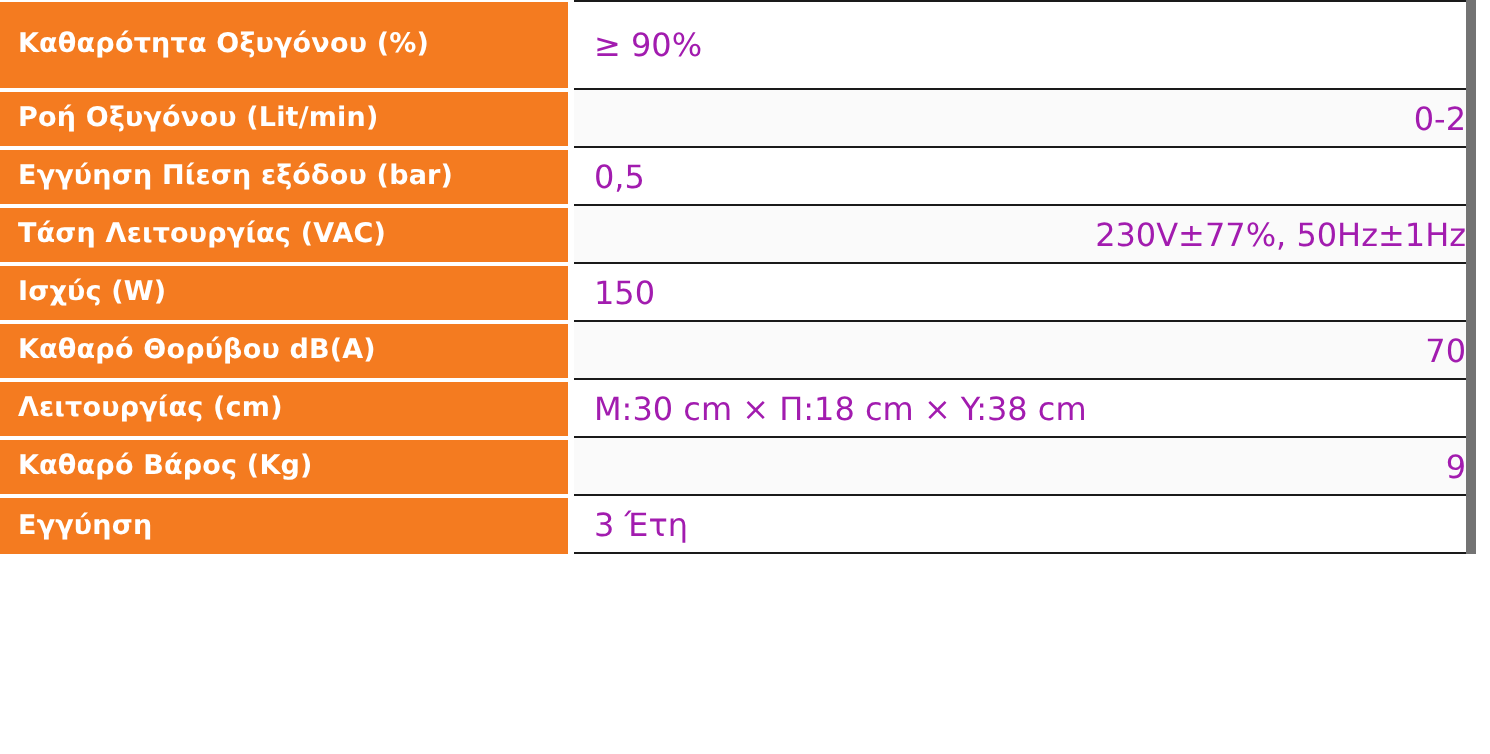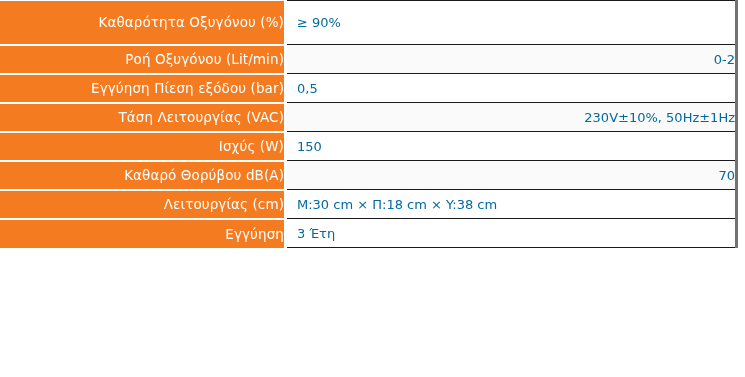--- a/index.html
+++ b/index.html
@@ -31,41 +31,40 @@
 
   table.spec-table tr {
     height: 29px;
   }
 
   td.spec-label {
     width: 275px;
     background: #F47B20;
     color: #ffffff;
     font-size: 13.5px;
-    font-weight: normal;
+    font-weight: bold;
     letter-spacing: 0.1px;
     padding: 0 0 0 9px;
     border-top: 2px solid #ffffff;
     border-bottom: 2px solid #ffffff;
     border-right: 3px solid #ffffff;
     vertical-align: middle;
     white-space: nowrap;
     overflow: hidden;
-    text-align: right;
   }
 
   td.spec-value {
     background: #ffffff;
-    color: #0369a1;
-    font-size: 13px;
+    color: #a21caf;
+    font-size: 16px;
     font-weight: normal;
     padding: 0 0 0 10px;
     border-top: 1px solid #1a1a1a;
     border-bottom: 1px solid #1a1a1a;
-    border-right: 3px solid #737373;
+    border-right: 5px solid #737373;
     vertical-align: middle;
     white-space: nowrap;
     overflow: hidden;
   }
 
   tr.alt td.spec-value {
     background: #fafafa;
     text-align: right;
   }
 
@@ -95,38 +94,42 @@
         <td class="spec-value">0-2</td>
       </tr>
 
       <tr>
         <td class="spec-label">Εγγύηση Πίεση εξόδου (bar)</td>
         <td class="spec-value">0,5</td>
       </tr>
 
       <tr class="alt">
         <td class="spec-label">Τάση Λειτουργίας (VAC)</td>
-        <td class="spec-value">230V±10%, 50Hz±1Hz</td>
+        <td class="spec-value">230V±77%, 50Hz±1Hz</td>
       </tr>
 
       <tr>
         <td class="spec-label">Ισχύς (W)</td>
         <td class="spec-value">150</td>
       </tr>
 
       <tr class="alt">
         <td class="spec-label">Καθαρό Θορύβου dB(A)</td>
         <td class="spec-value">70</td>
       </tr>
 
       <tr>
         <td class="spec-label">Λειτουργίας (cm)</td>
         <td class="spec-value">M:30 cm × Π:18 cm × Y:38 cm</td>
       </tr>
 
+      <tr class="alt">
+        <td class="spec-label">Καθαρό Βάρος (Kg)</td>
+        <td class="spec-value">9</td>
+      </tr>
 
       <tr>
         <td class="spec-label">Εγγύηση</td>
         <td class="spec-value">3 Έτη</td>
       </tr>
 
     </tbody>
   </table>
 </div>
 

